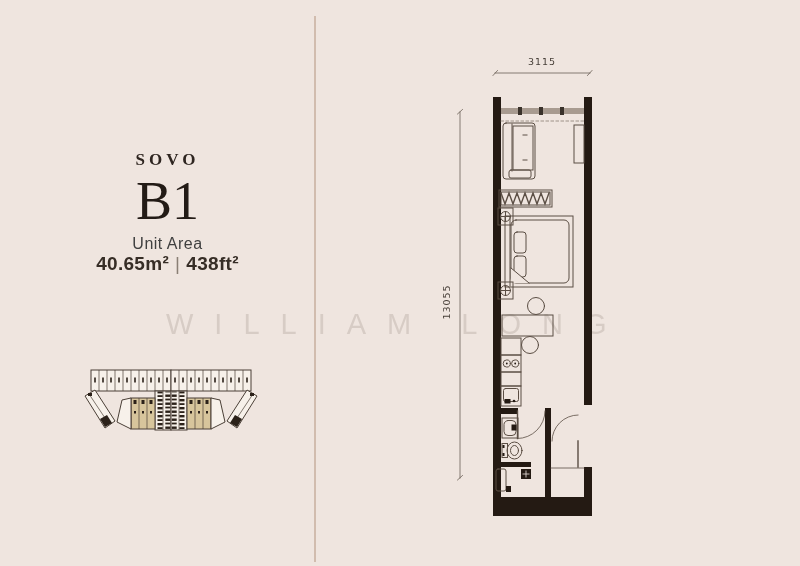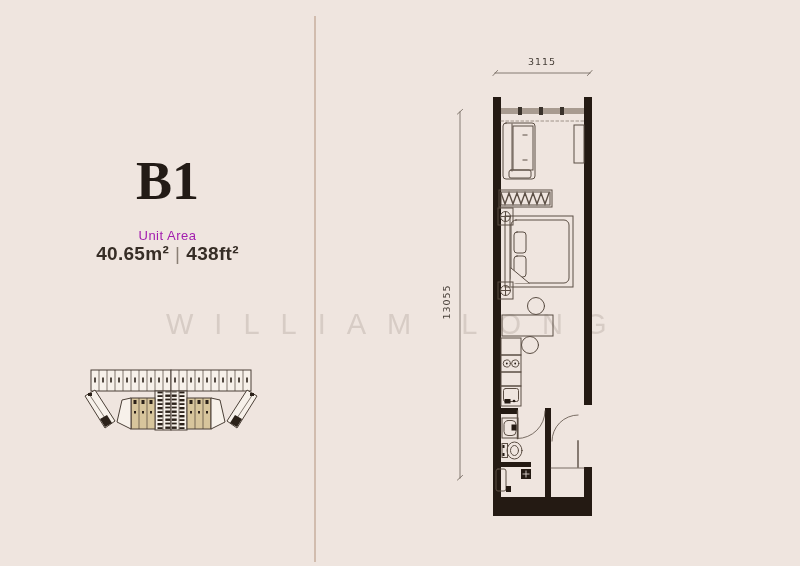--- a/index.html
+++ b/index.html
@@ -21,41 +21,42 @@
   .unit-panel{
     position:absolute;left:55px;top:150px;width:225px;z-index:2;
     text-align:center;color:#2a211c;
   }
   .unit-type{
     font-family:"Liberation Serif", serif;
     font-size:17px;letter-spacing:4px;font-weight:600;color:#2e2520;
   }
   .unit-code{
     font-family:"Liberation Serif", serif;
-    font-size:54px;line-height:1.0;margin-top:4px;color:#231b16;font-weight:700;
+    font-size:54px;line-height:1.0;margin-top:4px;color:#231b16;font-weight:400;
   }
   .area-label{
-    margin-top:20px;font-size:13px;color:#a21caf;letter-spacing:.5px;
+    margin-top:7px;font-size:16px;color:#404040;letter-spacing:.5px;
   }
   .area-value{
     font-size:19px;font-weight:bold;color:#362d26;letter-spacing:.3px;
   }
   .area-value .sep{color:#8a7f75;font-weight:normal;padding:0 6px;}
   .plan-svg{position:absolute;left:435px;top:50px;z-index:2;}
   .keyplan-svg{position:absolute;left:76px;top:350px;z-index:2;}
   svg text{font-family:"DejaVu Sans", sans-serif;}
 </style>
 </head>
 <body>
 
 <div class="divider"></div>
 
 <div class="watermark">WILLIAM LONG</div>
 
 <div class="unit-panel">
+  <div class="unit-type">SOVO</div>
   <div class="unit-code">B1</div>
   <div class="area-label">Unit Area</div>
   <div class="area-value">
     <span>40.65m²</span><span class="sep">|</span><span>438ft²</span>
   </div>
 </div>
 
 <svg class="plan-svg" width="175" height="480" viewBox="0 0 175 480">
   <g stroke-linecap="square" fill="none">
 

